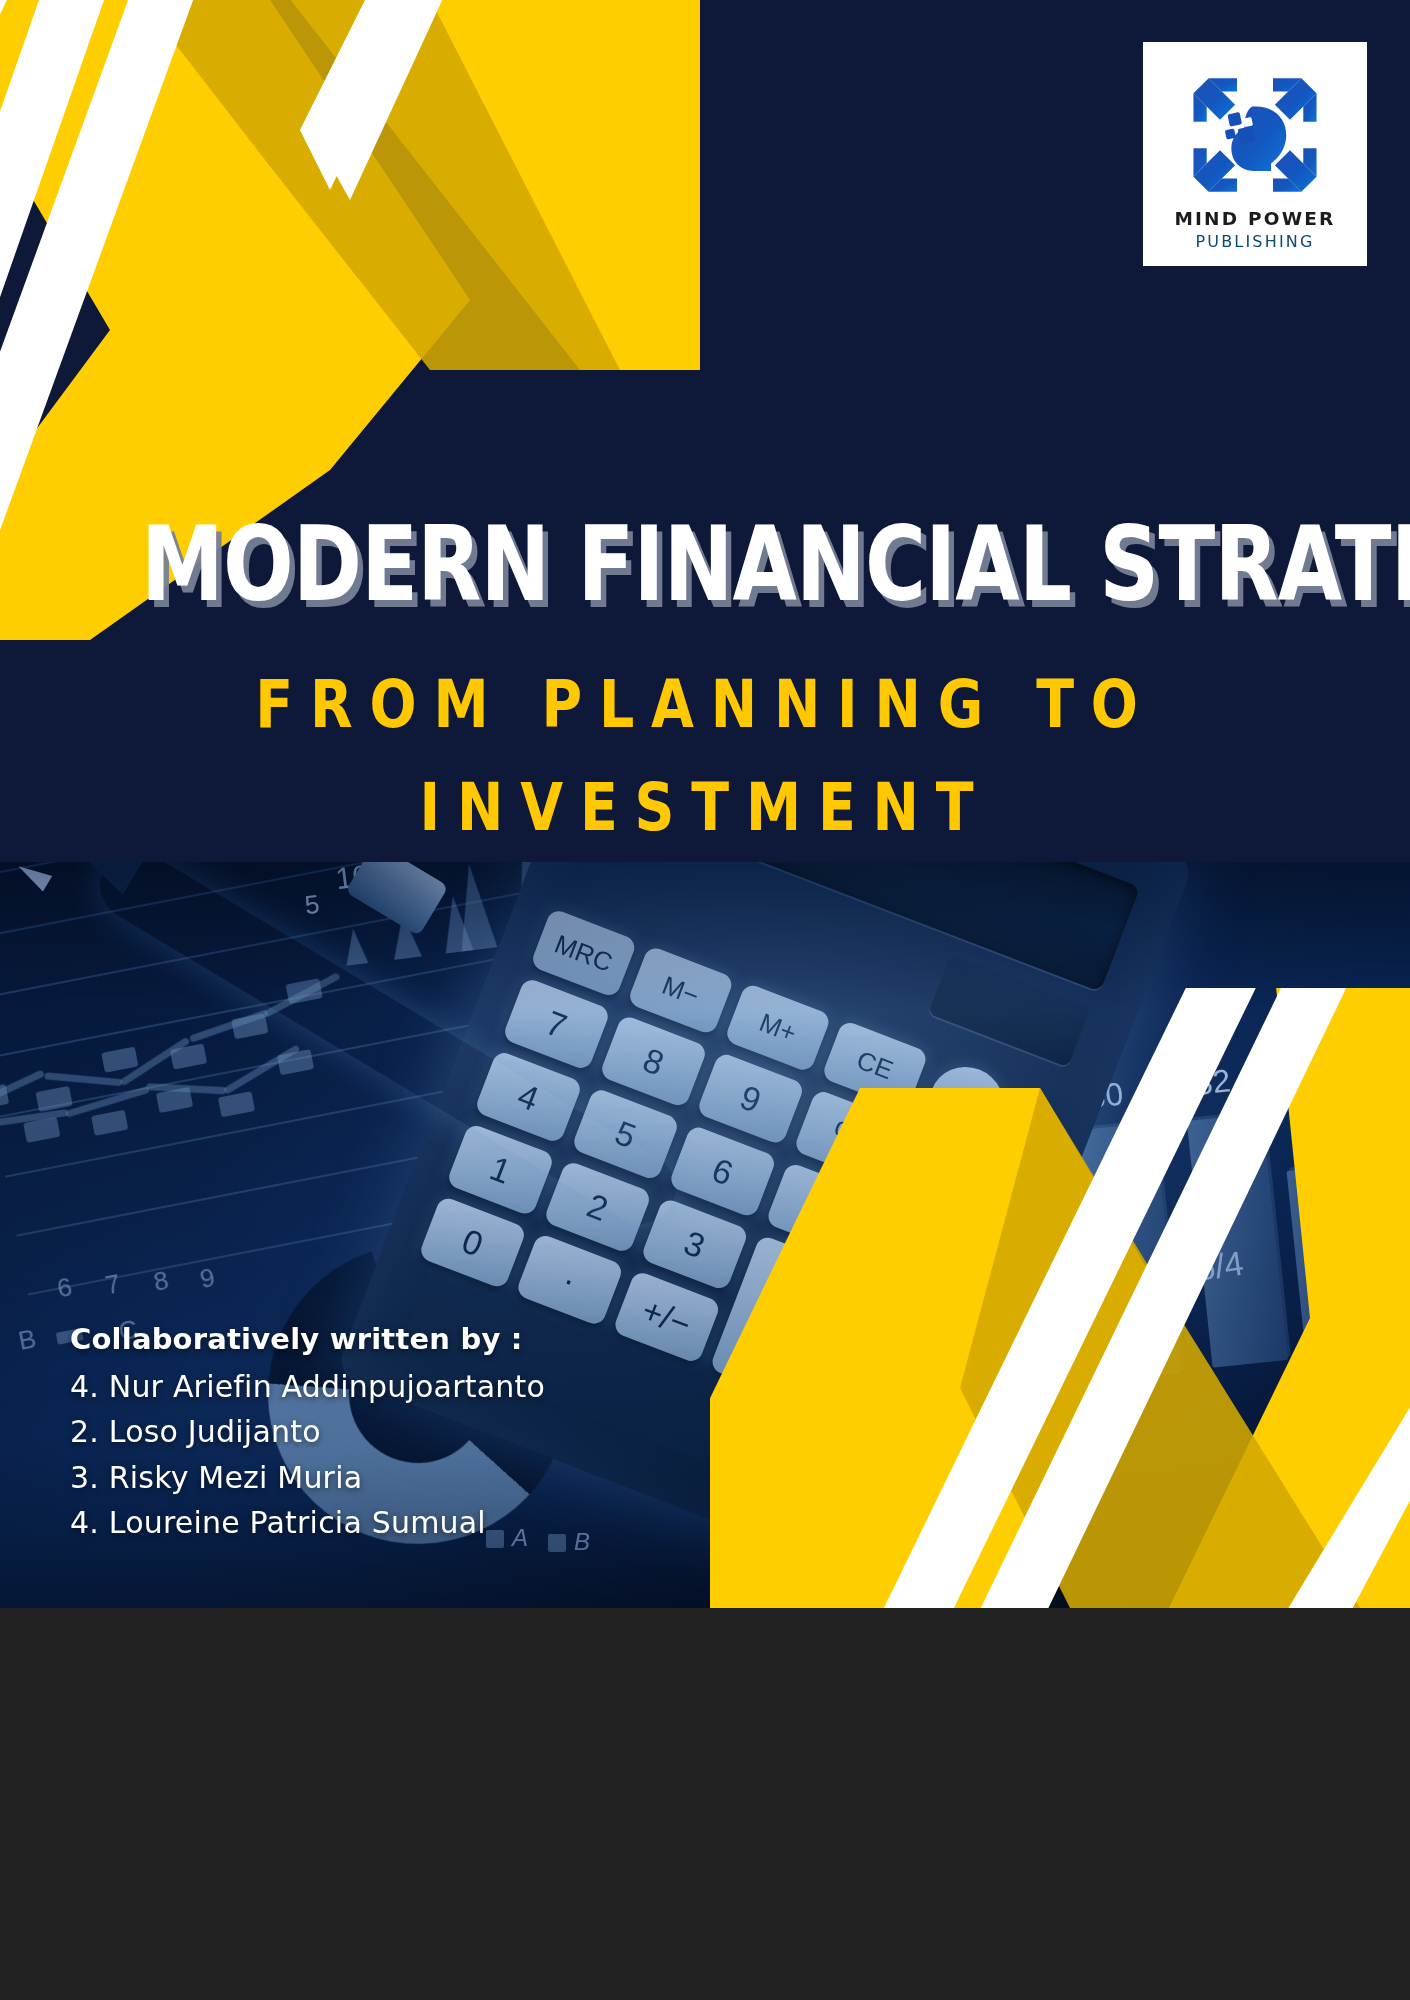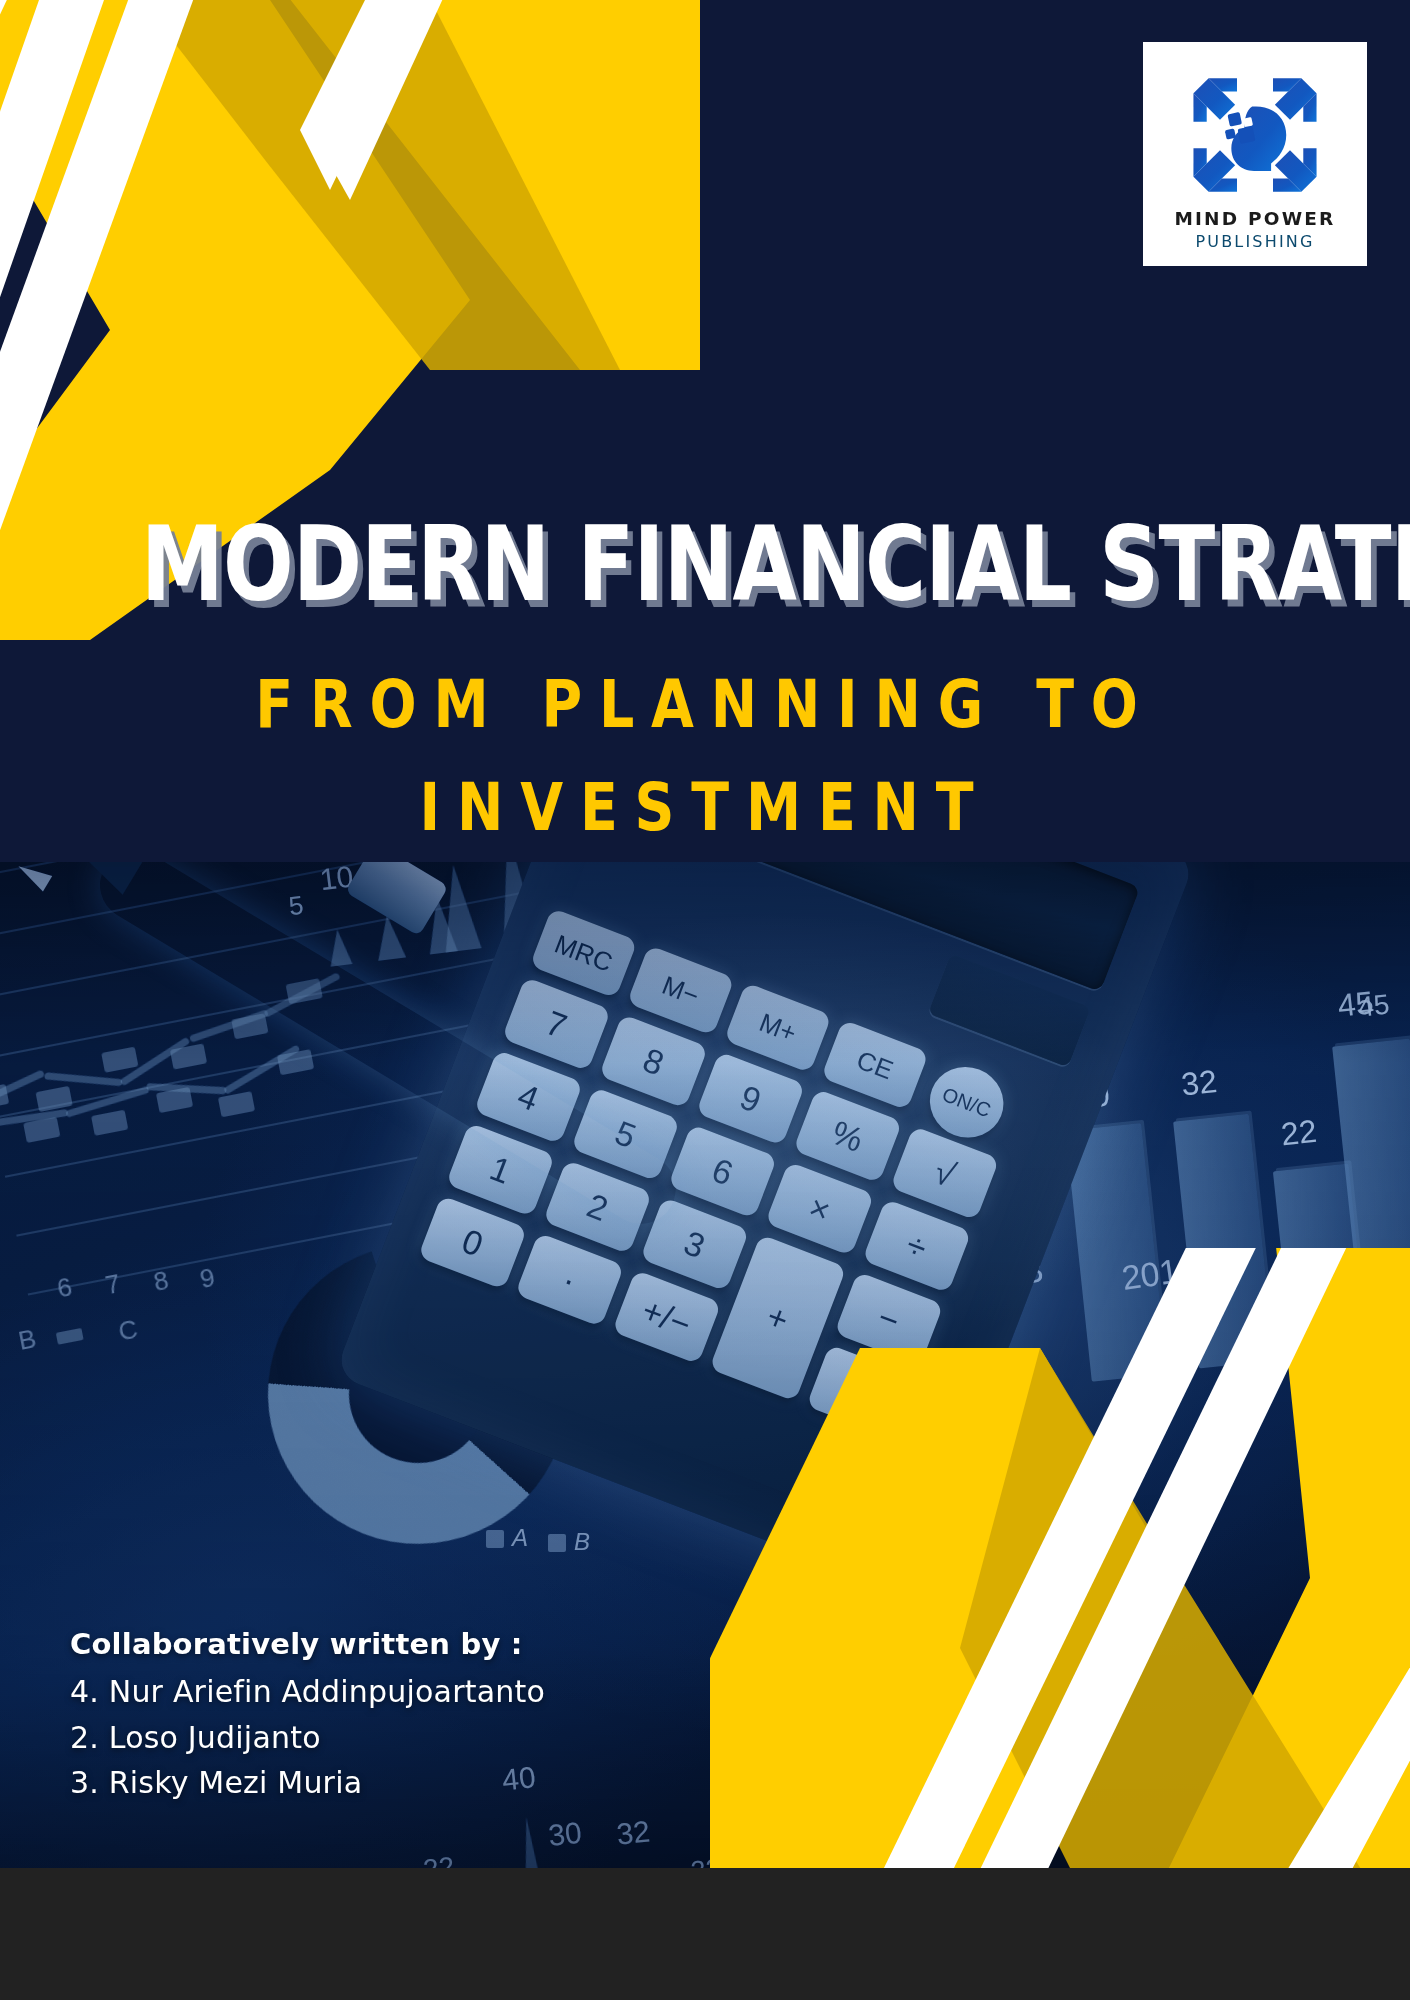--- a/index.html
+++ b/index.html
@@ -1,19 +1,19 @@
 <!DOCTYPE html>
 <html><head>
 <meta charset="utf-8">
 <style>
   html,body{margin:0;padding:0;background:#222;}
   *{box-sizing:border-box;}
   .cover{
     position:relative;
-    width:1410px;height:1868px;
+    width:1410px;height:1608px;
     overflow:hidden;
     background:#0E1838;
     font-family:"Liberation Sans", sans-serif;
   }
 
   
   .photo{
     position:absolute; left:0; right:0; top:862px; bottom:0;
     overflow:hidden;
     background:
@@ -420,15 +420,16 @@
 
   <div class="title-main">MODERN FINANCIAL STRATEGY:</div>
   <div class="title-sub1">FROM PLANNING TO</div>
   <div class="title-sub2">INVESTMENT</div>
 
   <div class="authors">
     <div class="authors-head">Collaboratively written by :</div>
     <div class="authors-item">4. Nur Ariefin Addinpujoartanto</div>
     <div class="authors-item">2. Loso Judijanto</div>
     <div class="authors-item">3. Risky Mezi Muria</div>
+    <div class="authors-item">4. Loureine Patricia Sumual</div>
   </div>
 
 </div>
 
 </body></html>

